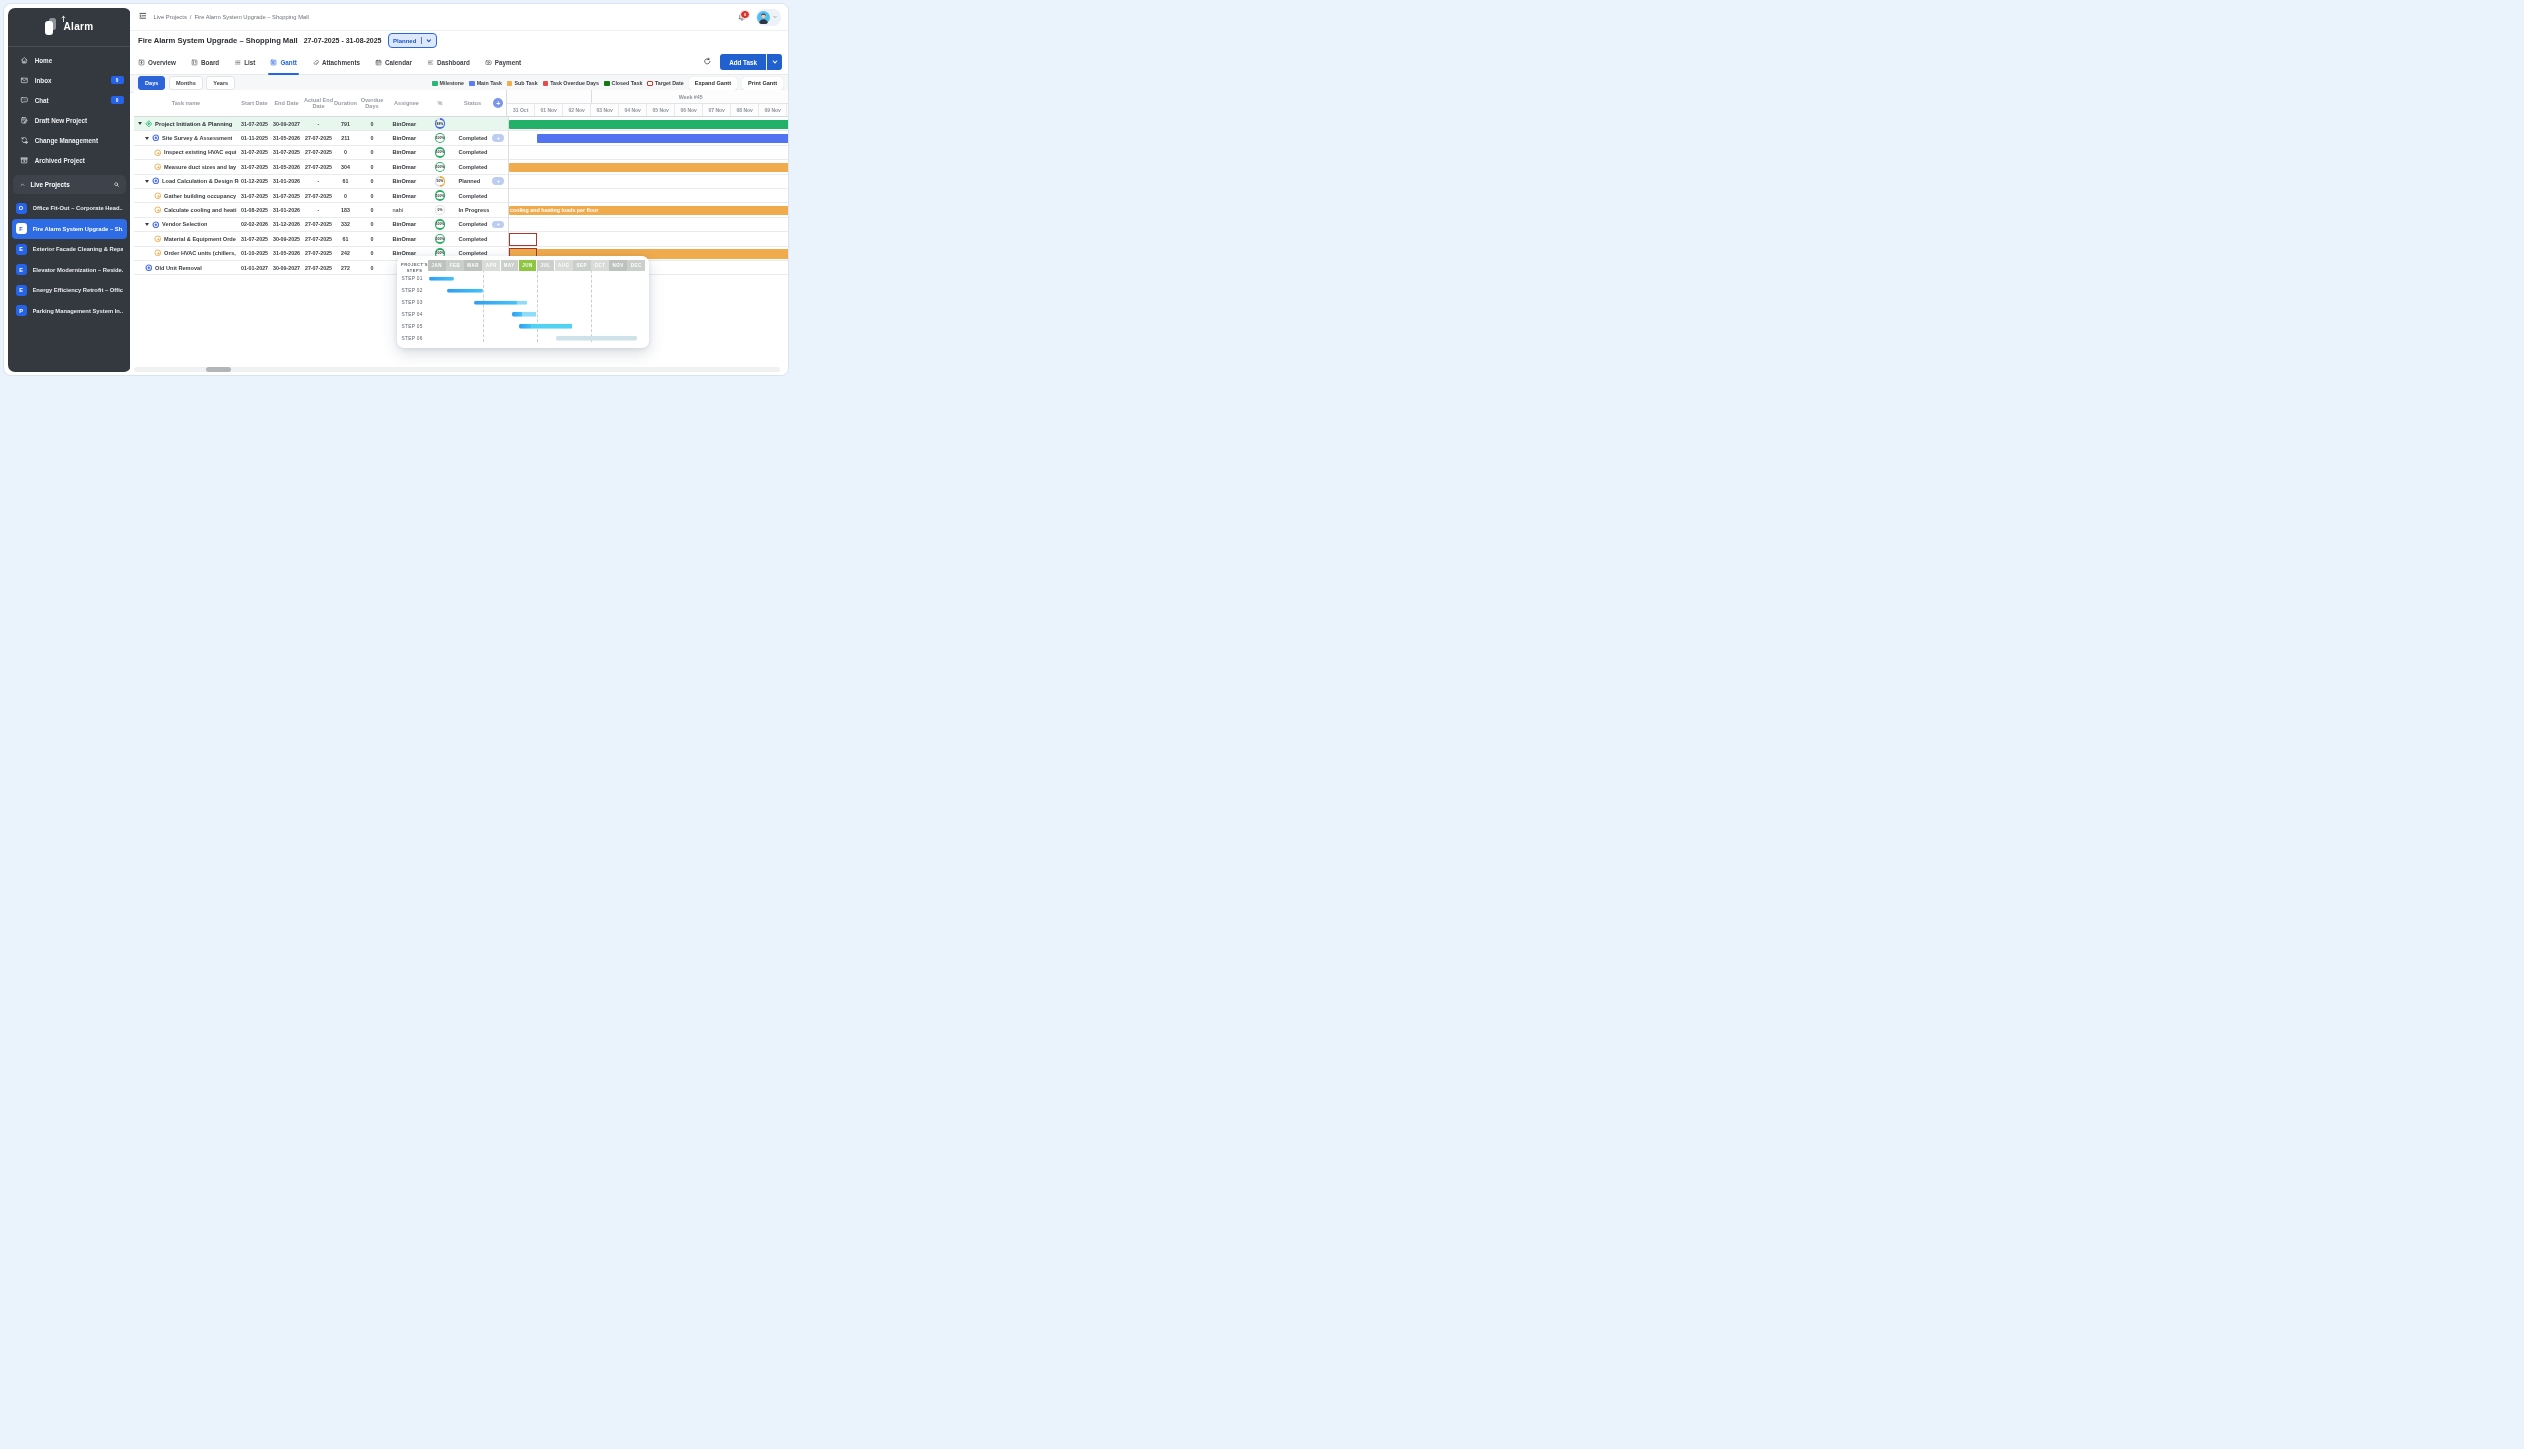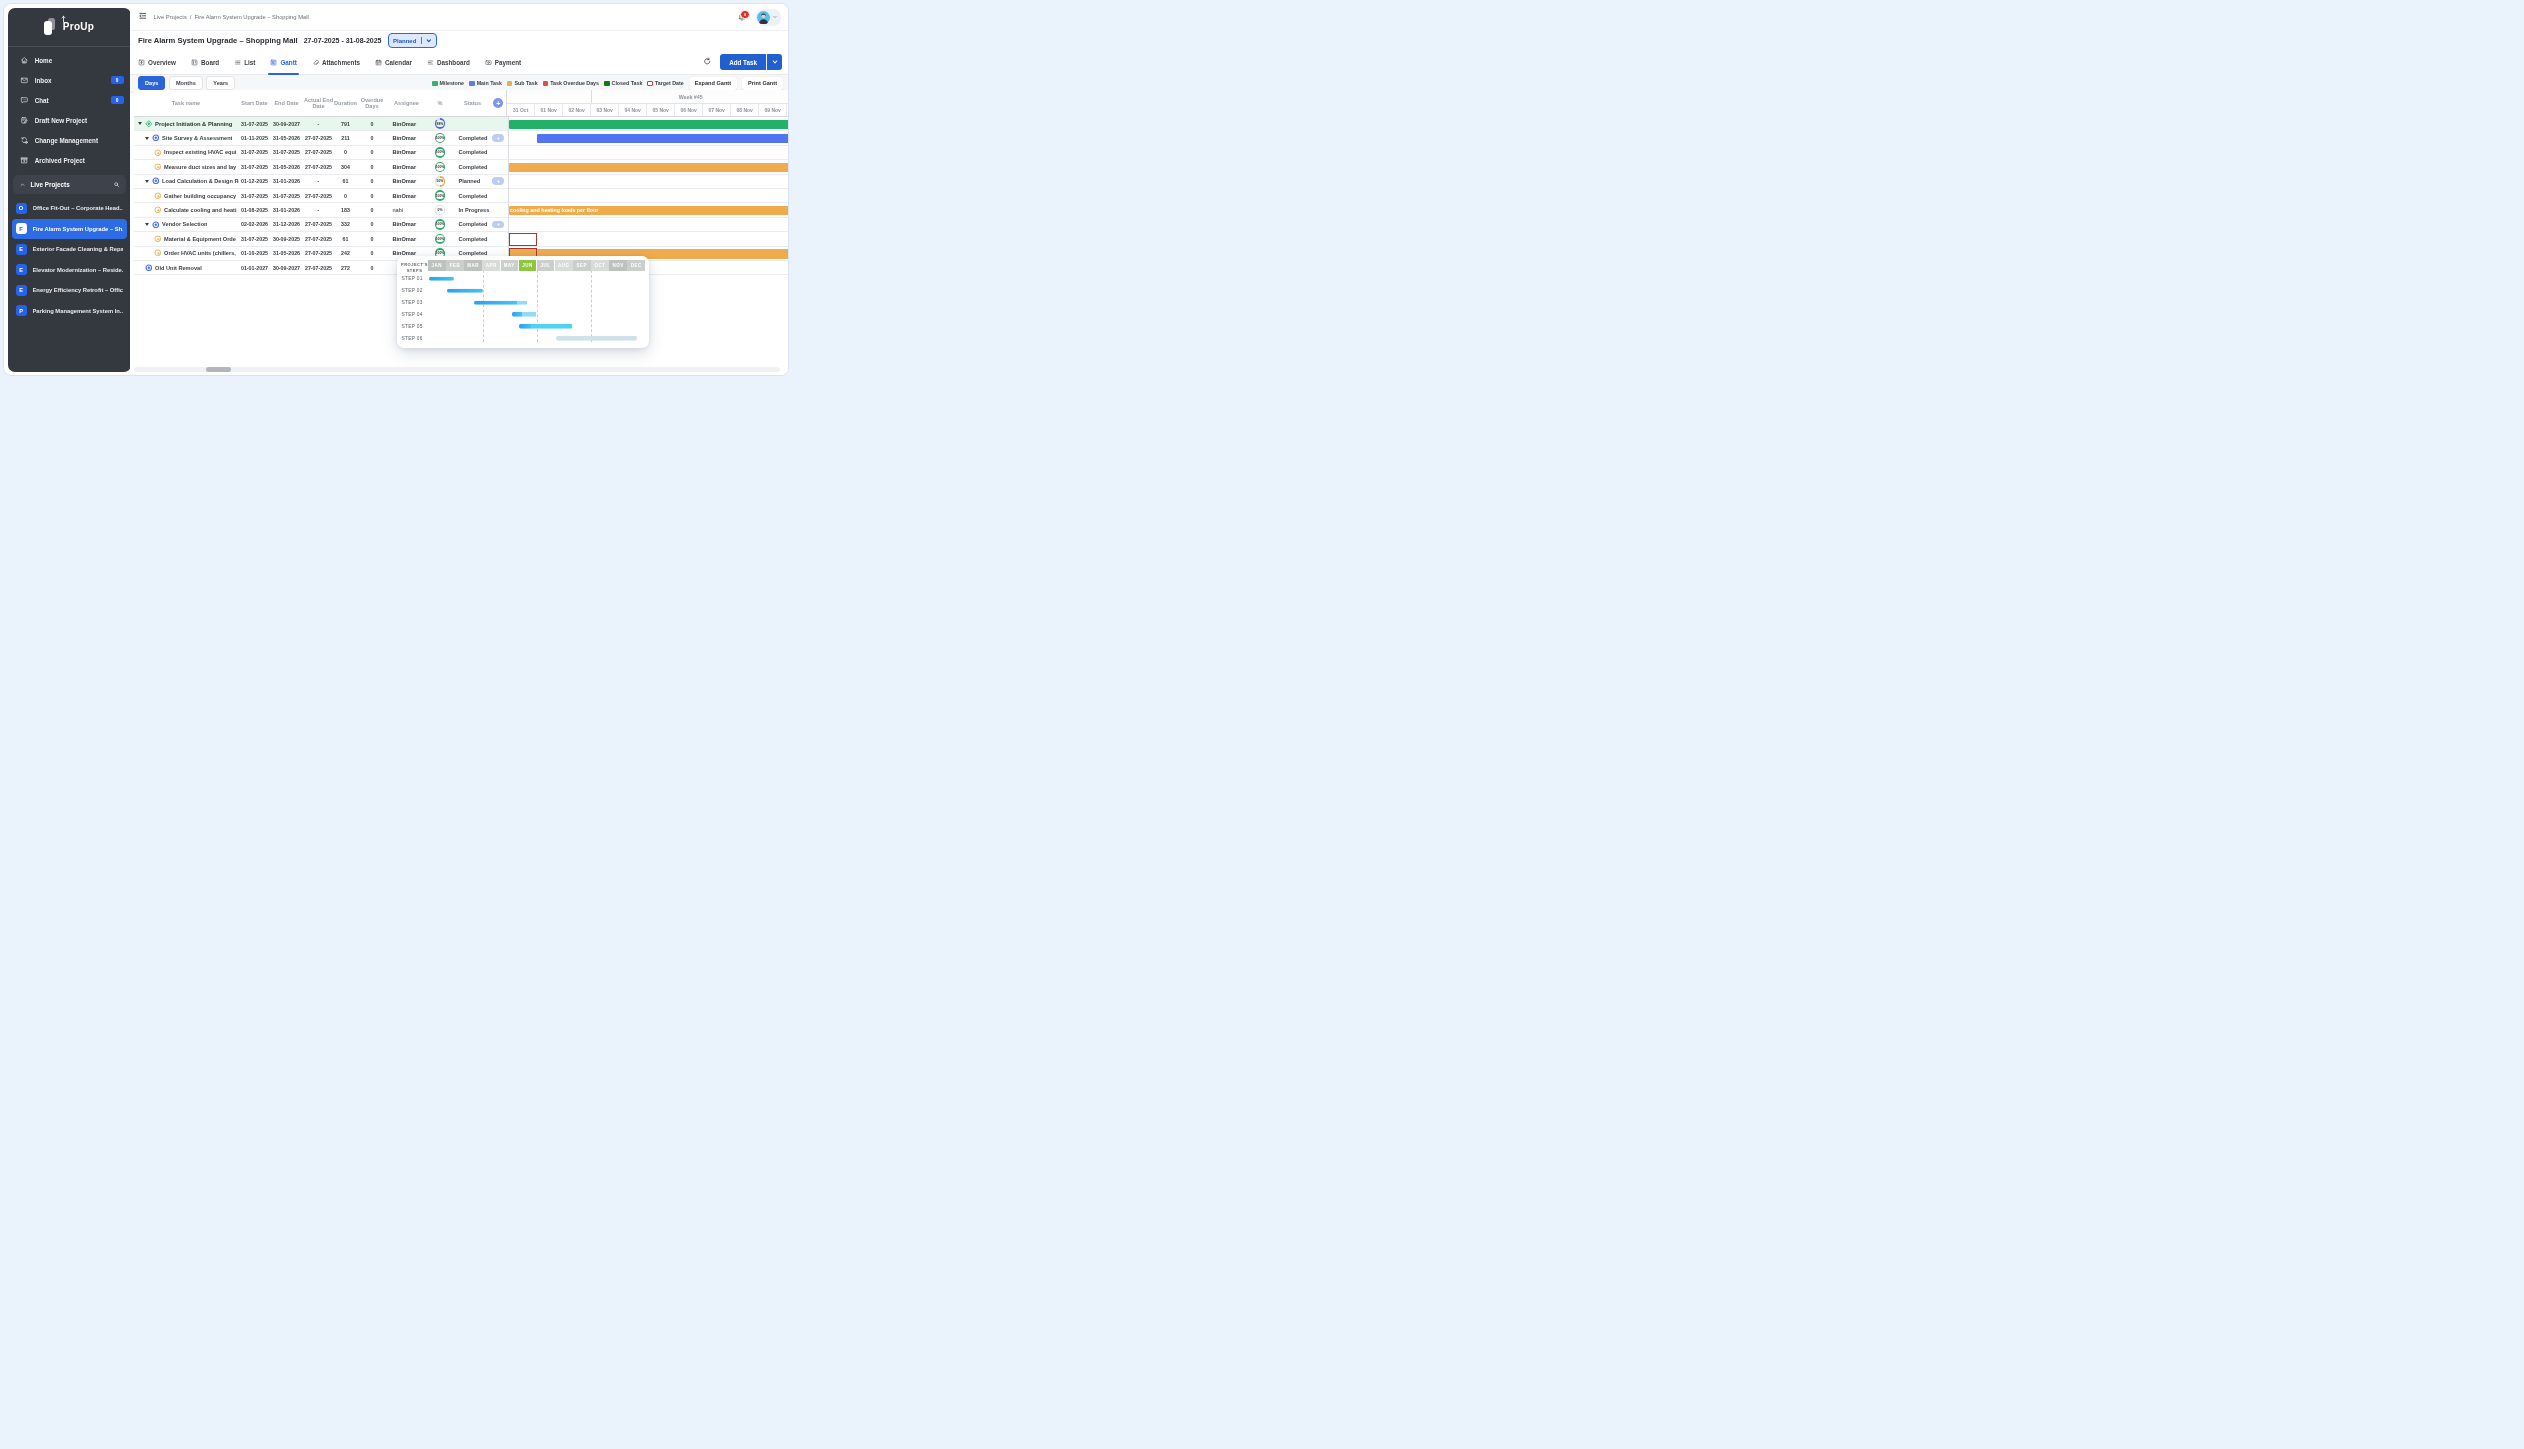--- a/index.html
+++ b/index.html
@@ -127,21 +127,21 @@
 
 <div class="stage">
 <div class="window">
 
   <aside class="sidebar">
     <div class="logo">
       <span class="logo-mark">
             <span class="lm-back"></span>
             <span class="lm-front"></span>
           </span>
-      <span class="logo-text">ProUp</span>
+      <span class="logo-text">Alarm</span>
       <svg class="logo-arrow" width="5" height="7.6" viewBox="0 0 10 15">
             <path d="M5 14 V2.5 M2 5.5 L5 2.5 L8 5.5" stroke="#fff" stroke-width="1.6" fill="none" stroke-linecap="round" stroke-linejoin="round"></path>
           </svg>
     </div>
     <div class="sb-divider"></div>
     <nav id="nav">
           <div class="nav-item">
             <span class="nav-ic">
               <svg viewBox="0 0 20 20" fill="none" stroke="currentColor" stroke-width="1.5" stroke-linecap="round" stroke-linejoin="round">
                 <path d="M3.5 9.5 L10 3.5 L16.5 9.5 M5.5 8.2 V16 H14.5 V8.2 M8.6 16 V11.8 H11.4 V16"></path>

